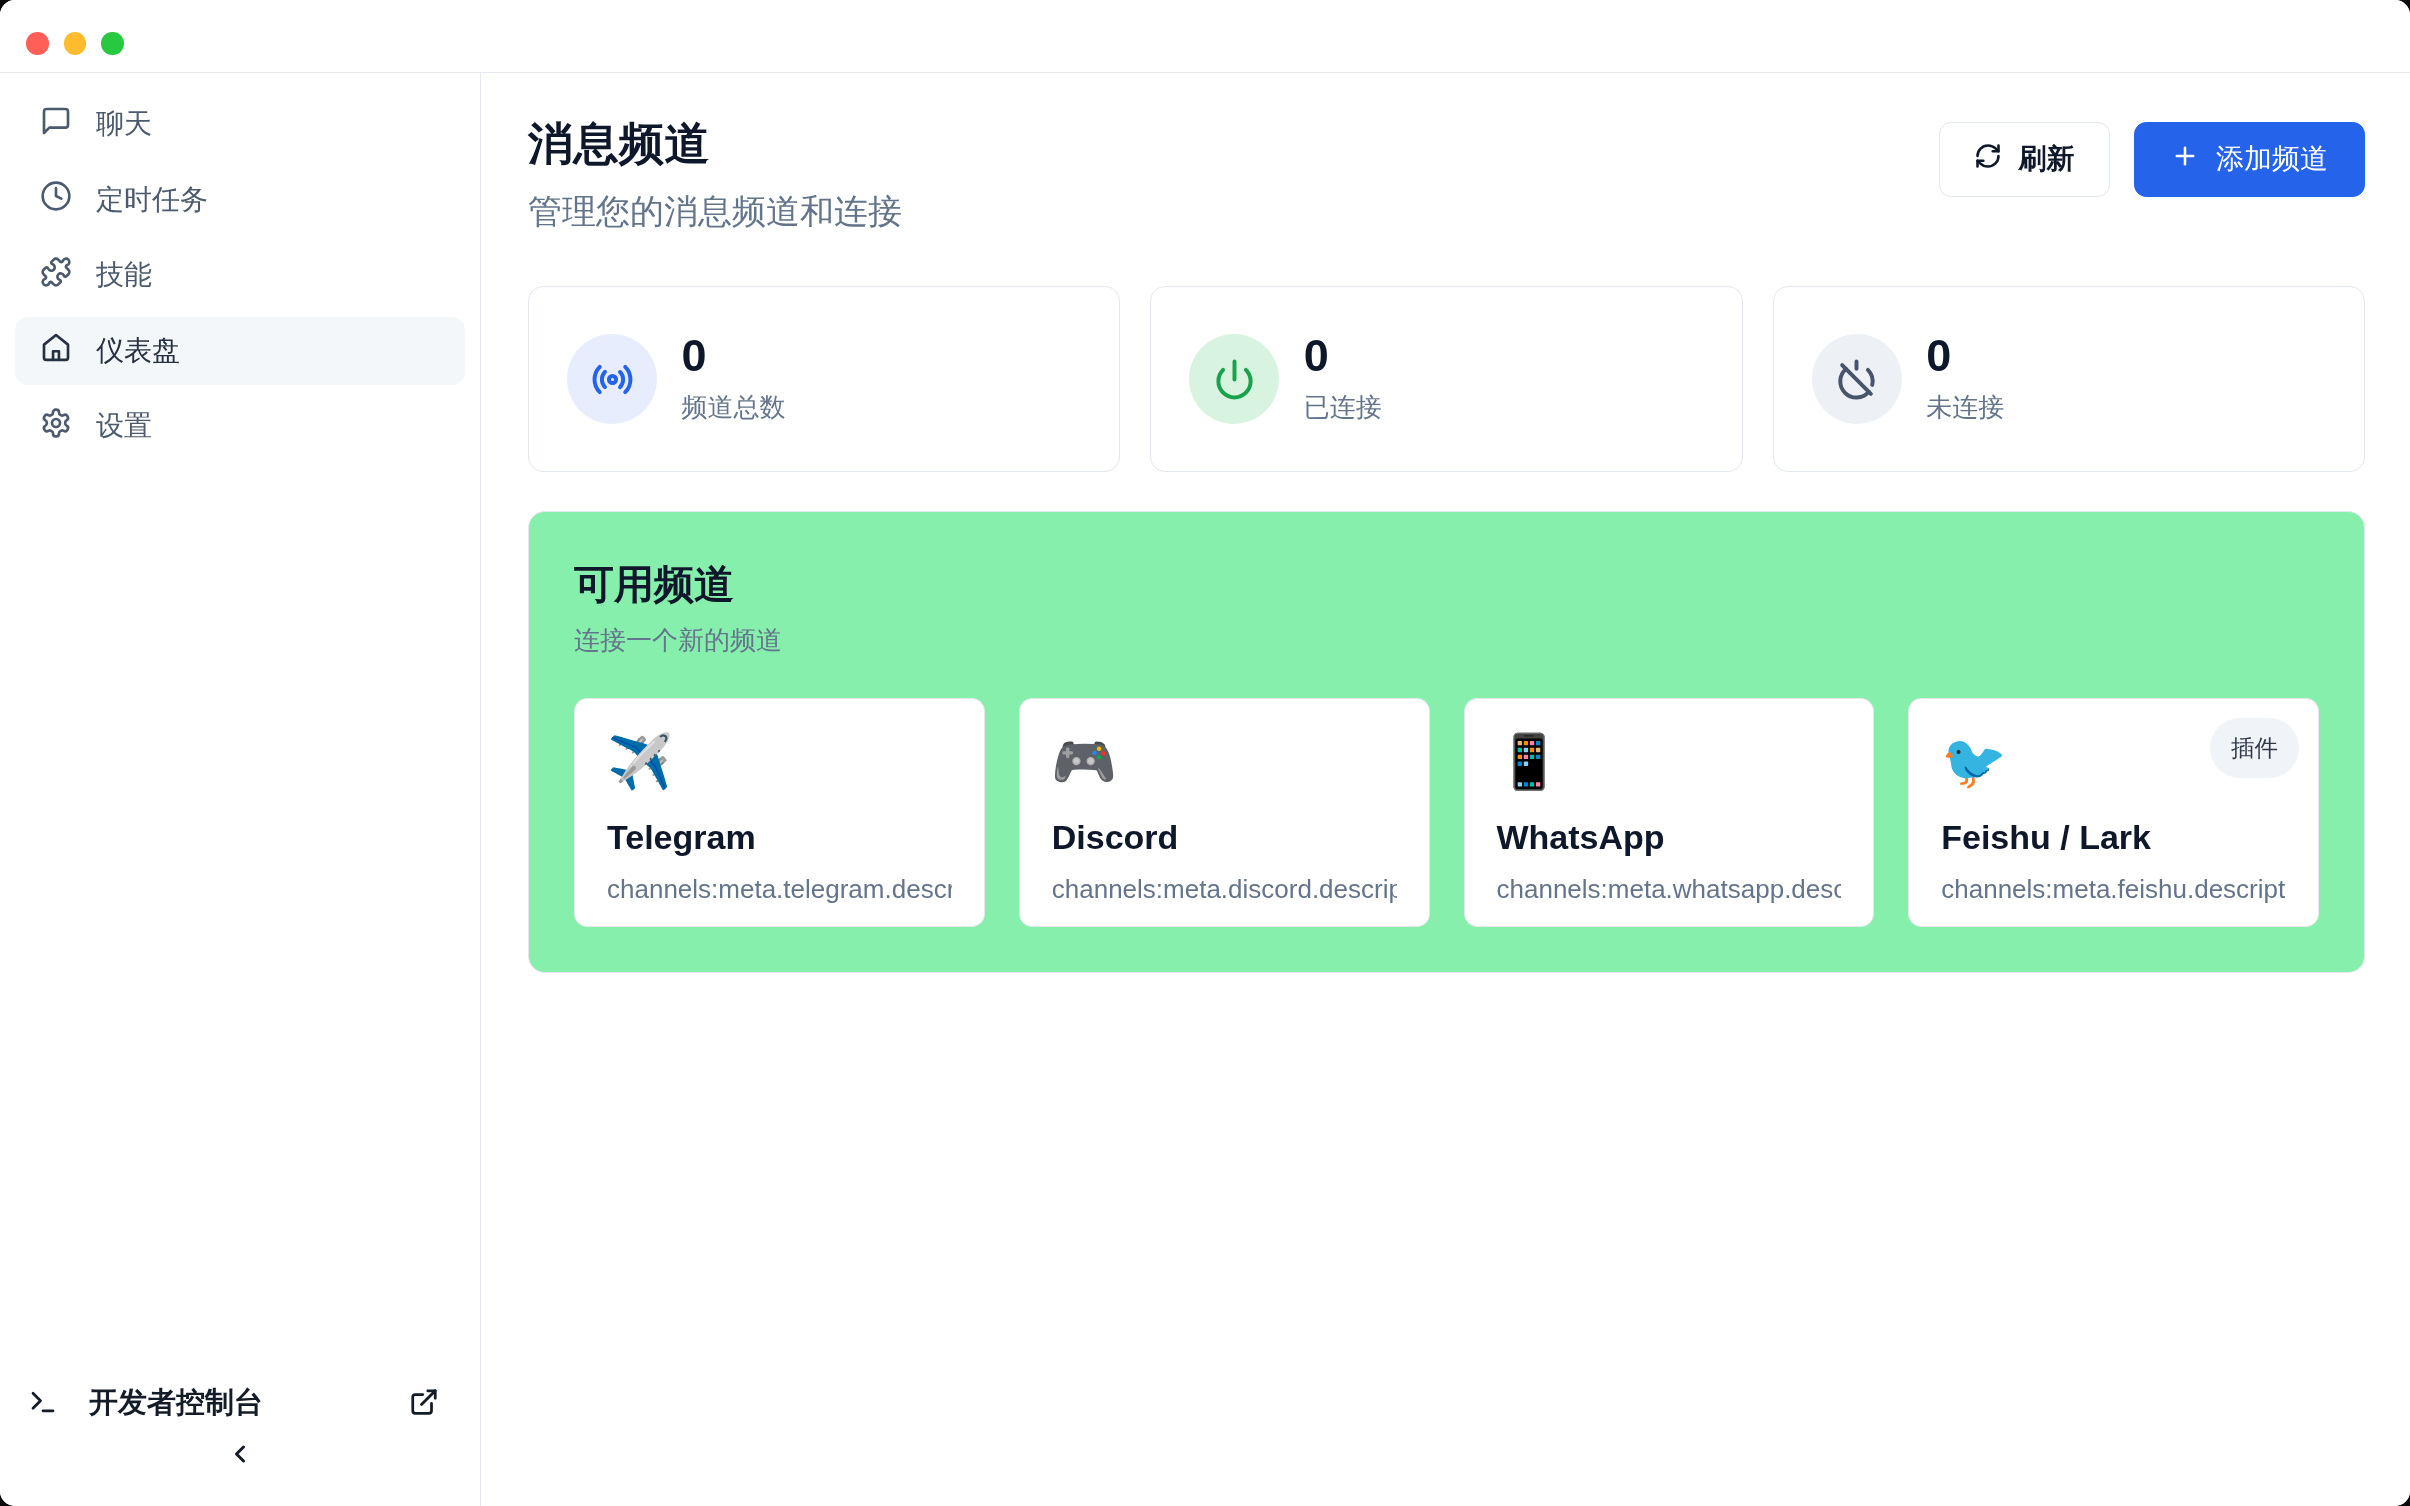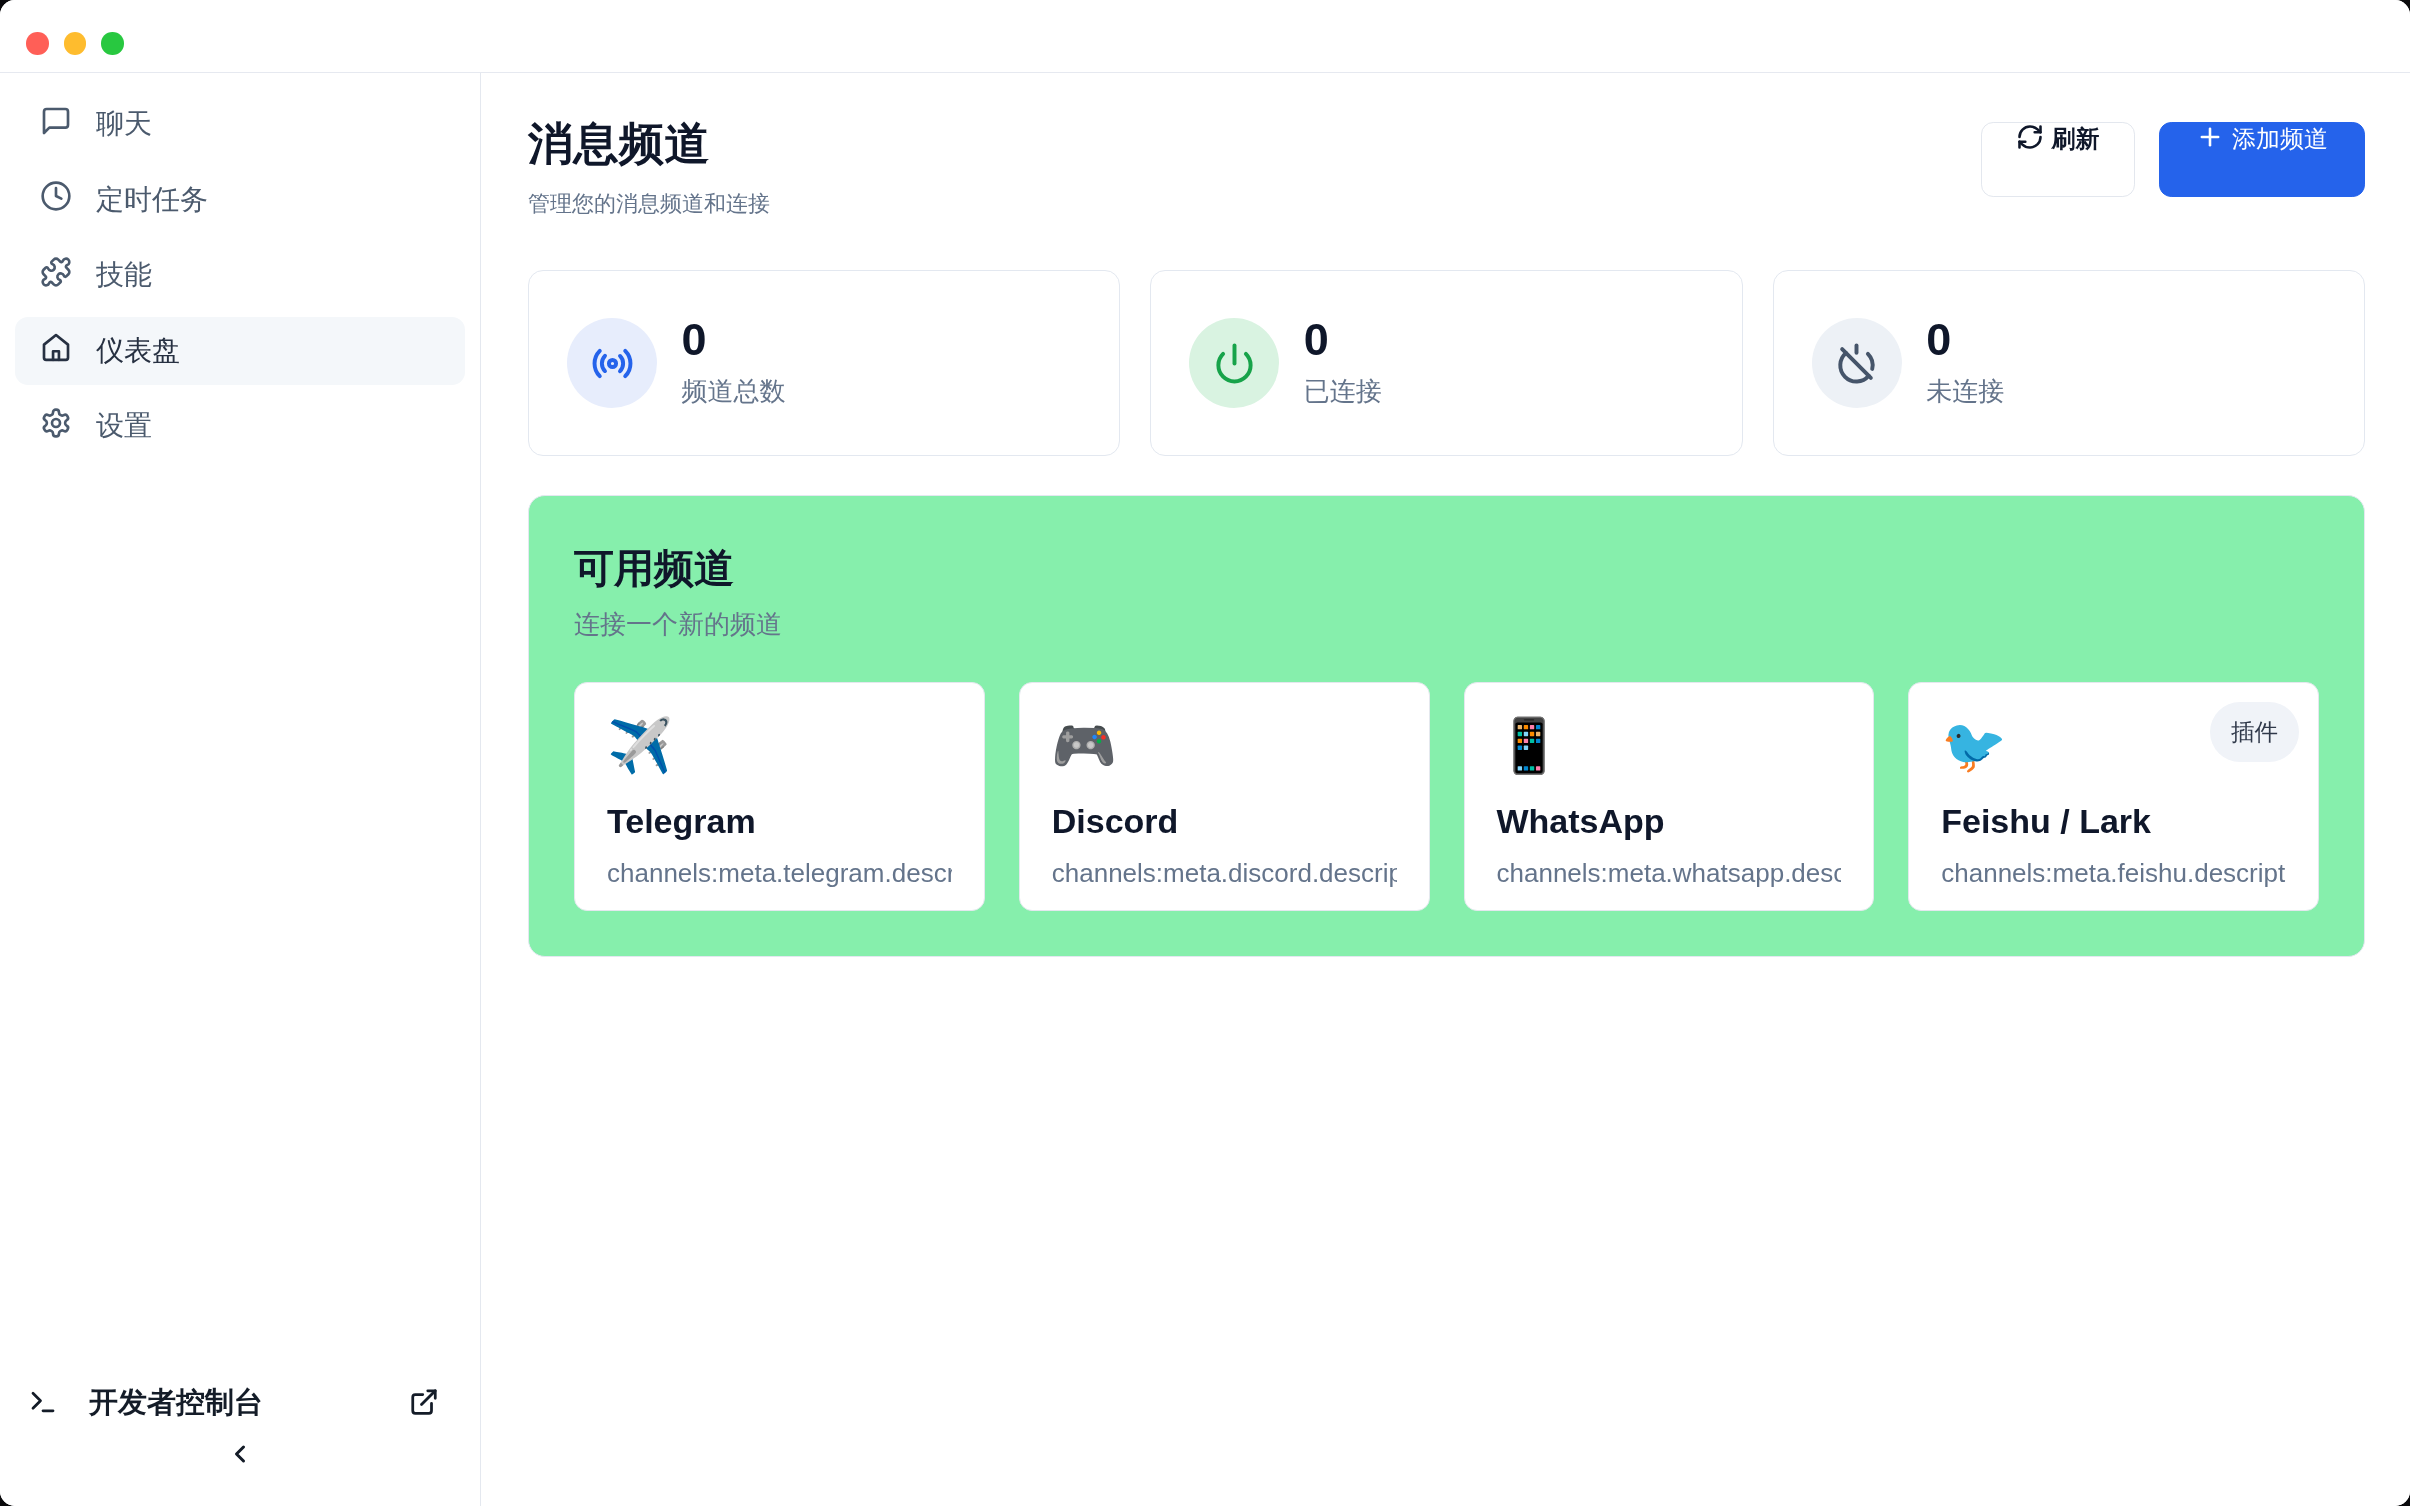--- a/index.html
+++ b/index.html
@@ -60,26 +60,26 @@
     position:absolute; left:50%; bottom:21px; transform:translateX(-50%);
     width:60px; height:60px; border:none; background:transparent;
     display:flex; align-items:center; justify-content:center;
     color:#141c28; cursor:pointer;
   }
   .collapse-btn svg { width:28px; height:28px; }
   
   .content { flex:1; padding:41px 45px 0 47px; overflow:hidden; background:#ffffff; }
   .page-header { display:flex; justify-content:space-between; align-items:flex-start; }
   .page-title { font-size:45px; font-weight:700; color:#0f172a; letter-spacing:0.5px; }
-  .page-subtitle { font-size:22px; color:#64748b; margin-top:15px; }
+  .page-subtitle { font-size:34px; color:#64748b; margin-top:15px; }
   .header-actions { display:flex; gap:24.5px; margin-top:7.5px; }
   .btn {
     height:75px; border-radius:12.2px;
-    display:flex; align-items:flex-start; gap:8px;
-    font-size:24px; cursor:pointer;
+    display:flex; align-items:center; gap:17px;
+    font-size:28px; cursor:pointer;
     font-family:inherit;
   }
   .btn svg { width:28px; height:28px; }
   .btn-outline {
     background:#ffffff; border:0.9px solid #e3e7ee;
     color:#0f172a; font-weight:600; padding:0 34px;
   }
   .btn-primary {
     background:#2563eb; border:0.9px solid #2563eb;
     color:#ffffff; font-weight:500; padding:0 36px;

